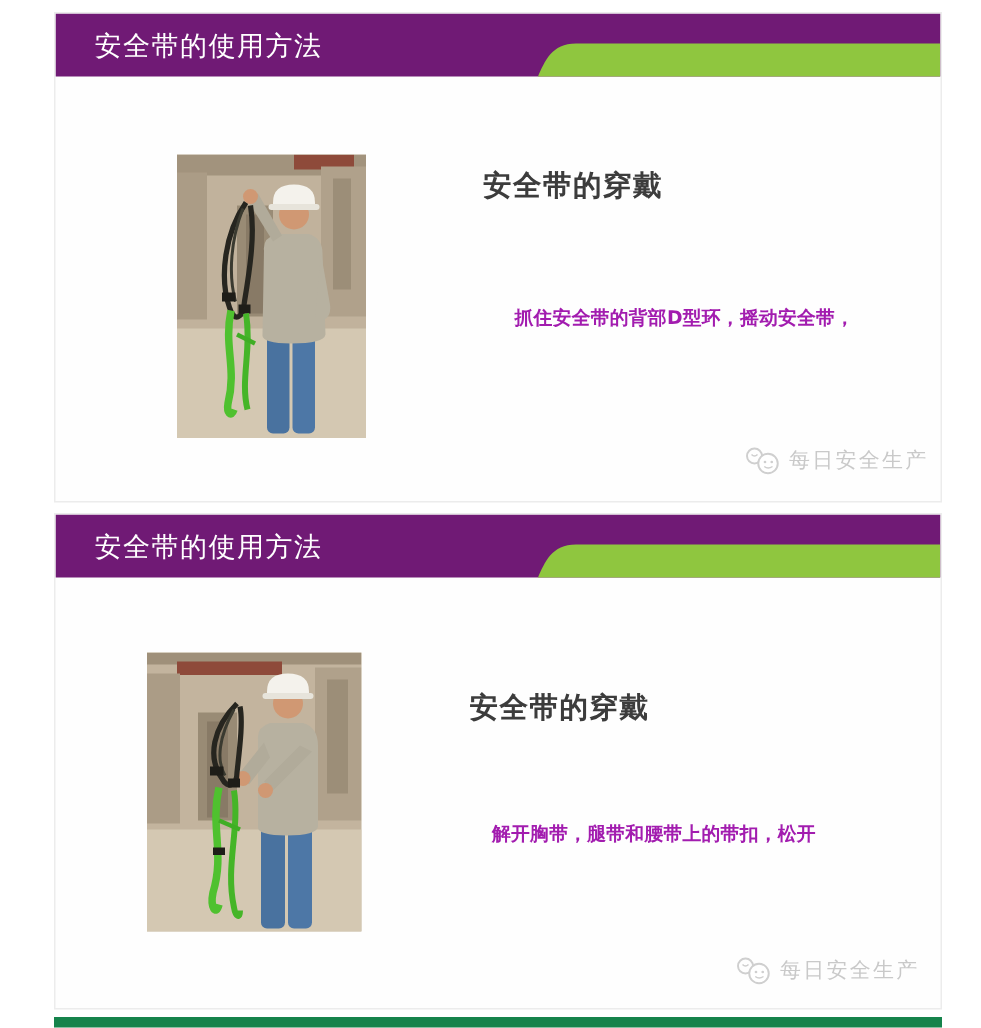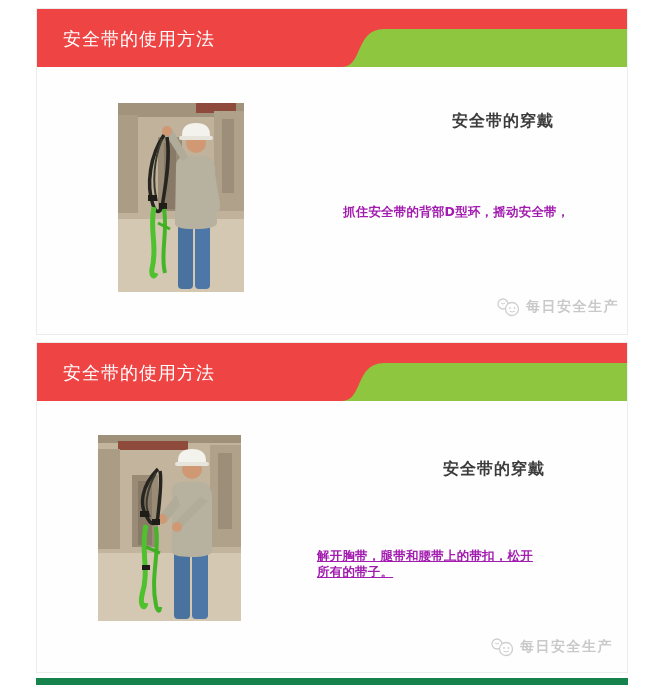--- a/index.html
+++ b/index.html
@@ -17,22 +17,22 @@
     background: #fefefe;
     border: 1px solid #ececec;
     overflow: hidden;
   }
   .slide-1 { top: 8px;   height: 327px; }
   .slide-2 { top: 342px; height: 331px; }
 
   .slide-header {
     position: absolute;
     top: 0; left: 0; right: 0;
-    height: 58px;
-    background: #ef4444;
+    height: 42px;
+    background: #701a75;
     overflow: hidden;
   }
   .swoosh {
     position: absolute;
     top: 0; right: 0;
     width: 292px; height: 58px;
     display: block;
   }
   .header-title {
     position: absolute;
@@ -51,52 +51,51 @@
     overflow: hidden;
     background: #c8bba6;
   }
   .slide-1 .photo { left: 81px;  top: 94px; width: 126px; height: 189px; }
   .slide-2 .photo { left: 61px;  top: 92px; width: 143px; height: 186px; }
   .photo svg { display: block; width: 100%; height: 100%; }
 
   .slide-heading {
     position: absolute;
     color: #3c3c3c;
-    font-size: 16px;
+    font-size: 19px;
     font-weight: 700;
     letter-spacing: 1px;
-    text-align: right;
+    text-align: left;
     white-space: nowrap;
     width: 232px;
   }
   .slide-1 .slide-heading { left: 285px; top: 102px; }
   .slide-2 .slide-heading { left: 276px; top: 116px; }
 
   .slide-body-text {
     position: absolute;
     color: #a21caf;
     font-size: 12.5px;
     font-weight: 700;
     line-height: 1.26;
     letter-spacing: 0.2px;
     white-space: nowrap;
   }
   .slide-1 .slide-body-text { left: 306px; top: 195px; }
-  .slide-2 .slide-body-text { left: 280px; top: 205px; text-decoration: underline; }
+  .slide-2 .slide-body-text { left: 291px; top: 205px; }
 
   .watermark {
     position: absolute;
     display: flex;
     align-items: center;
     gap: 4px;
     color: #c9c9c9;
     font-size: 14px;
     letter-spacing: 1.5px;
     white-space: nowrap;
-    font-weight: bold;
   }
   .slide-1 .watermark { right: 8px;  top: 288px; }
   .slide-2 .watermark { right: 14px; top: 294px; }
   .watermark svg { display: block; }
 
   .bottom-bar {
     position: absolute;
     left: 36px; top: 678px;
     width: 592px; height: 7px;
     background: #15834b;
@@ -203,21 +202,20 @@
       <path d="M 58 92 C 62 118 52 142 58 170 C 59 176 62 178 62 172" fill="none" stroke="#45b528" stroke-width="4"></path>
       <path d="M 48 112 L 62 118" stroke="#3fae24" stroke-width="3"></path>
       <rect x="44" y="130" width="8" height="5" fill="#1e1d18"></rect>
     </svg>
   </div>
 
   <h2 class="slide-heading">安全带的穿戴</h2>
 
   <div class="slide-body-text">
     <div>解开胸带，腿带和腰带上的带扣，松开</div>
-    <div>所有的带子。</div>
   </div>
 
   <div class="watermark">
     <svg width="26" height="20" viewBox="0 0 26 20">
       <circle cx="7" cy="7" r="5" fill="none" stroke="#cfcfcf" stroke-width="1.3"></circle>
       <path d="M 5 6 Q 7 8 9 6" fill="none" stroke="#cfcfcf" stroke-width="1"></path>
       <circle cx="16" cy="12" r="6.5" fill="#fff" stroke="#cfcfcf" stroke-width="1.3"></circle>
       <circle cx="14" cy="11" r="0.9" fill="#cfcfcf"></circle>
       <circle cx="18.5" cy="11" r="0.9" fill="#cfcfcf"></circle>
       <path d="M 13.5 14 Q 16 16 19 14" fill="none" stroke="#cfcfcf" stroke-width="1"></path>

